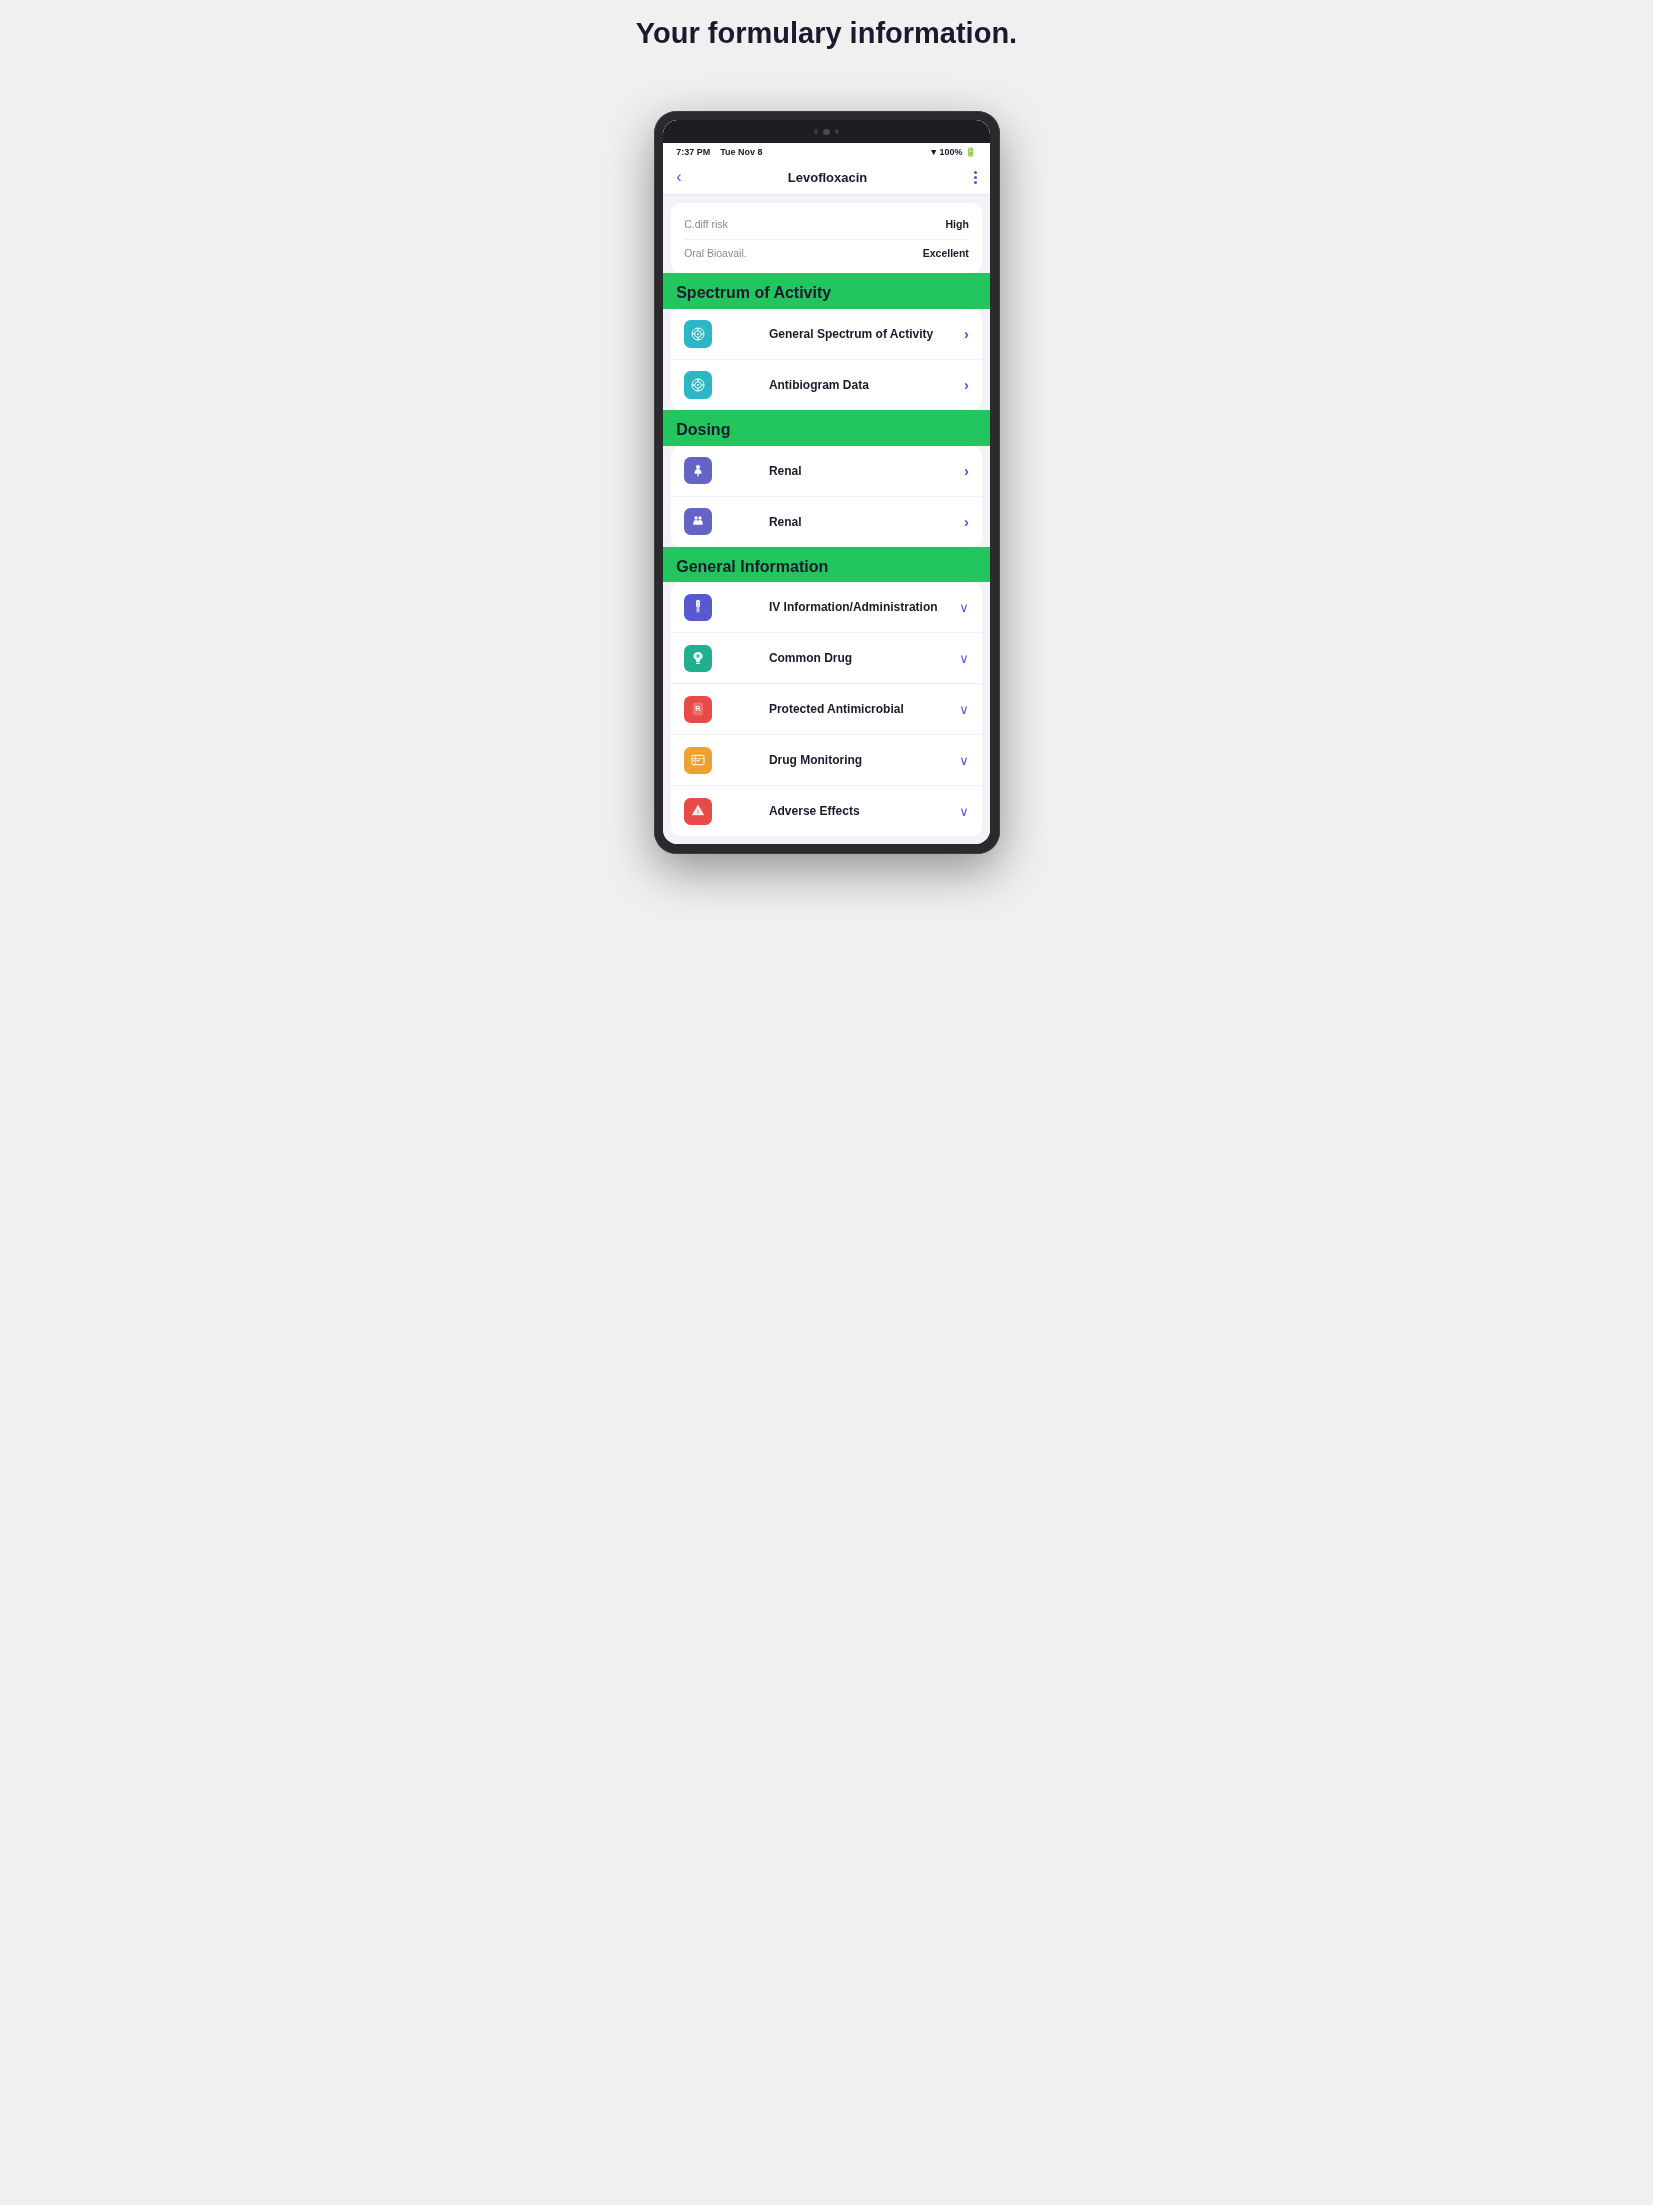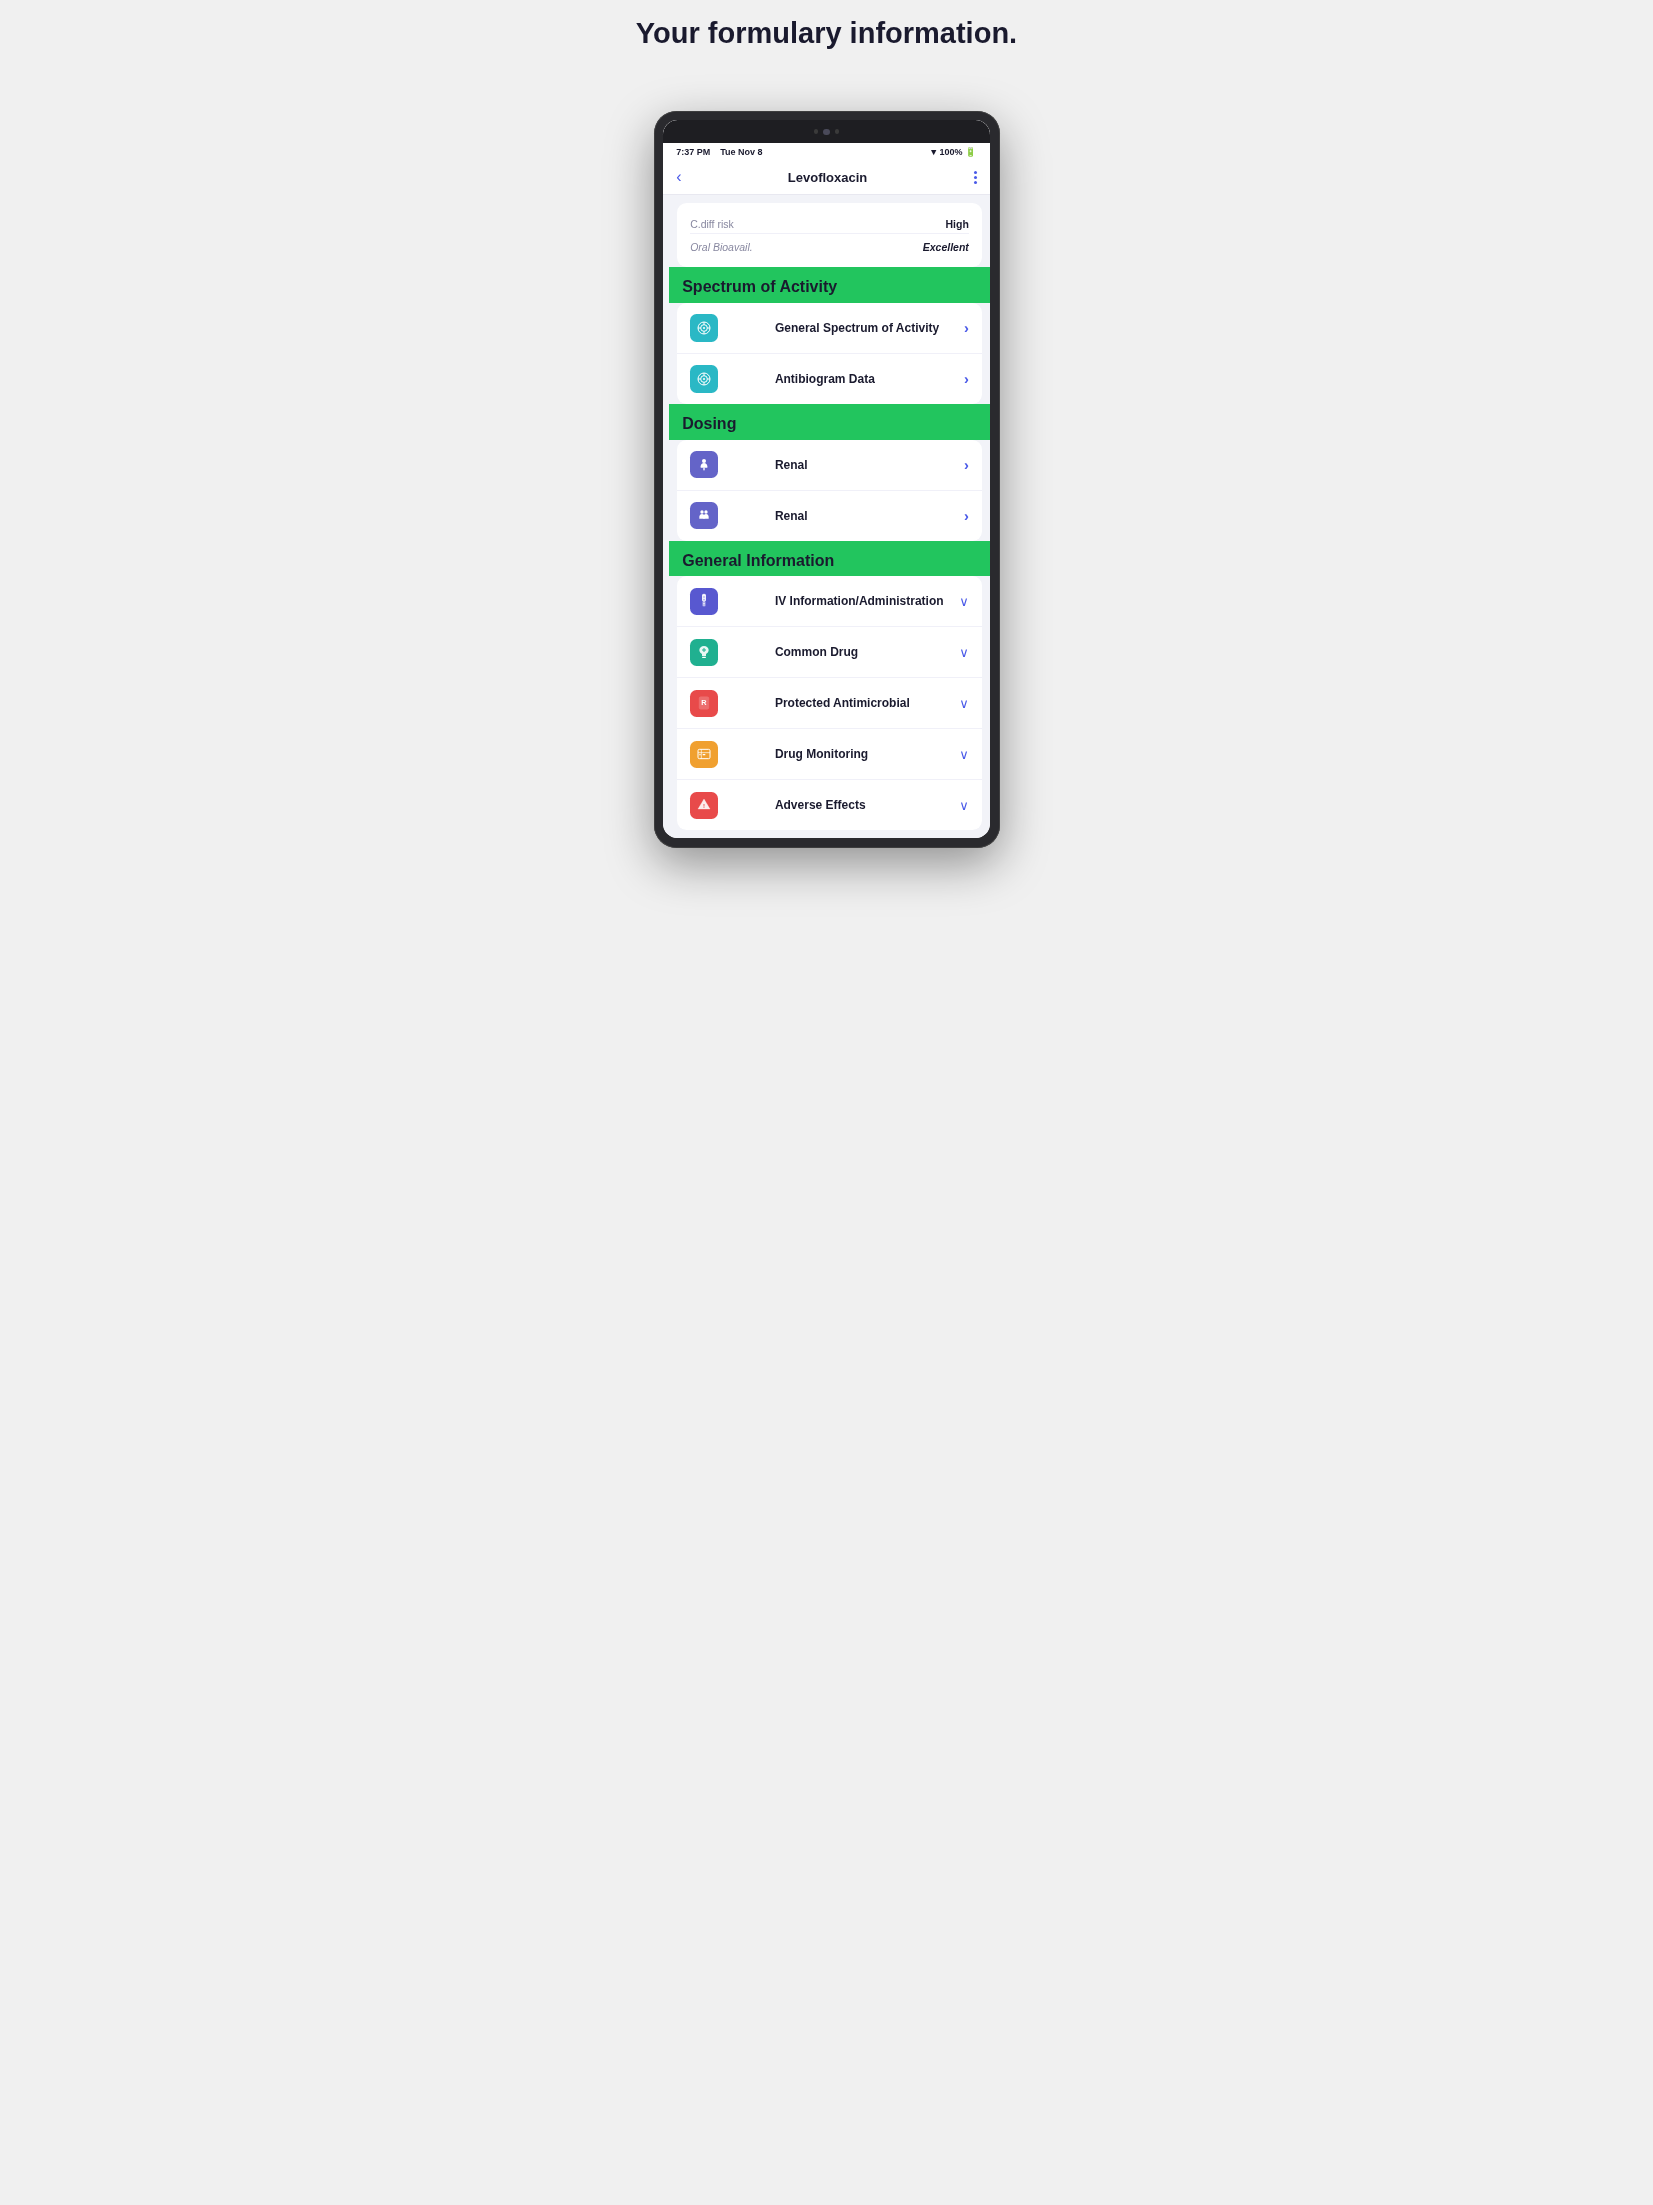--- a/index.html
+++ b/index.html
@@ -123,41 +123,39 @@
       height: 3.2px;
       border-radius: 50%;
       background: #4a5ae8;
       display: block;
     }
 
     
     .content-area {
       background: #f2f3f8;
       overflow-y: auto;
-      padding-left: 6px;
     }
 
     
     .drug-info-card {
       background: #ffffff;
       margin: 8px 8px 0;
       border-radius: 9.7px;
       padding: 11.3px 13px;
     }
     .drug-info-row {
       display: flex;
       justify-content: space-between;
       align-items: center;
       padding: 3.2px 0;
     }
     .drug-info-row + .drug-info-row {
       border-top: 0.8px solid #f0f0f8;
-      margin-top: 0;
+      margin-top: 6px;
       padding-top: 6.5px;
-      font-style: italic;
     }
     .drug-info-label {
       color: #8888a0;
       font-size: 10.5px;
     }
     .drug-info-value {
       color: #1a1a2e;
       font-size: 10.5px;
       font-weight: 600;
     }

